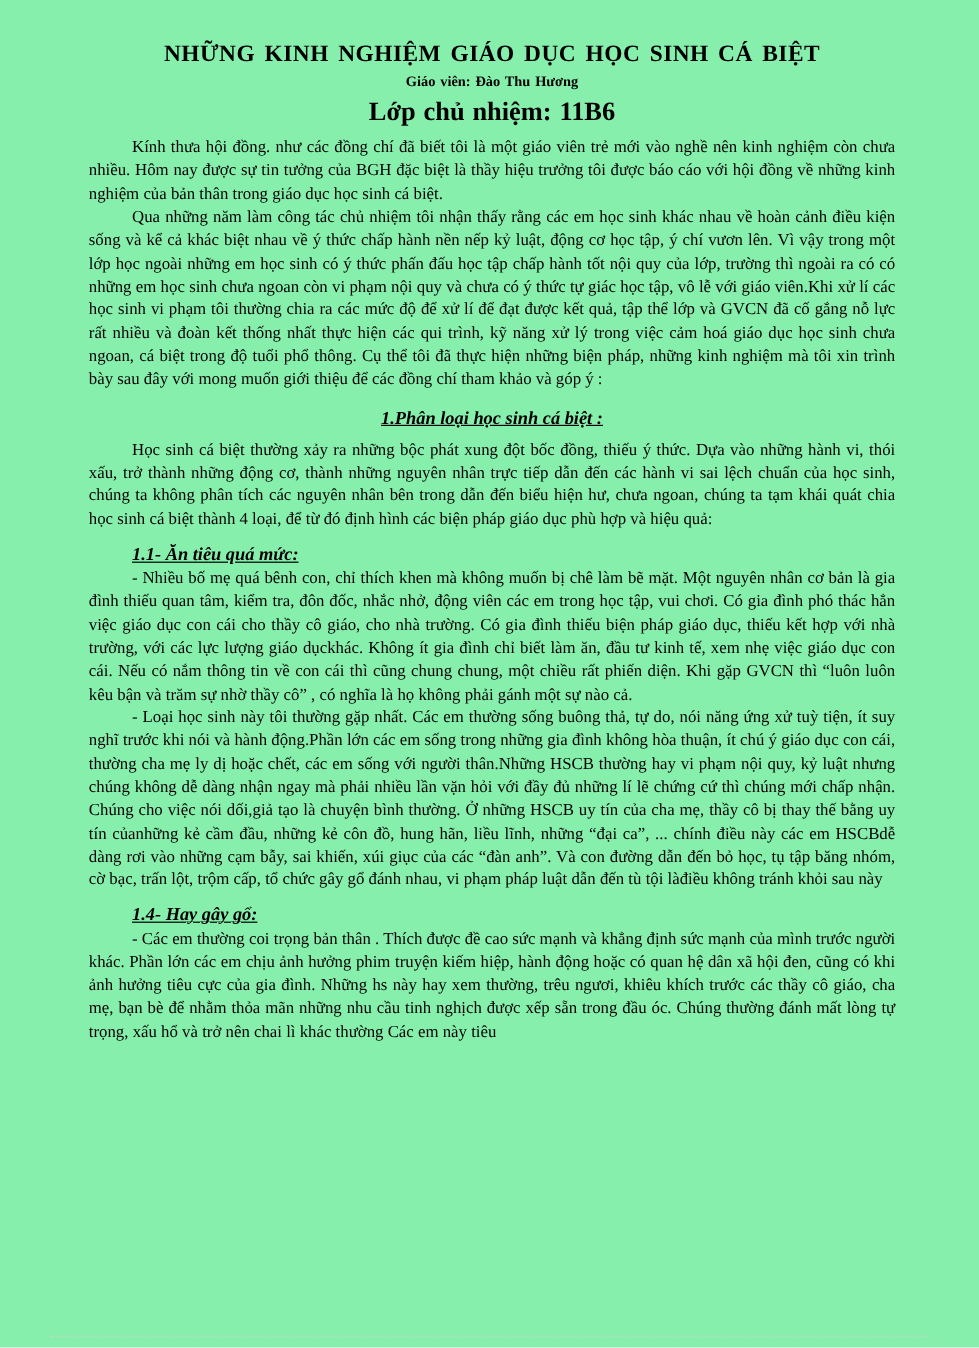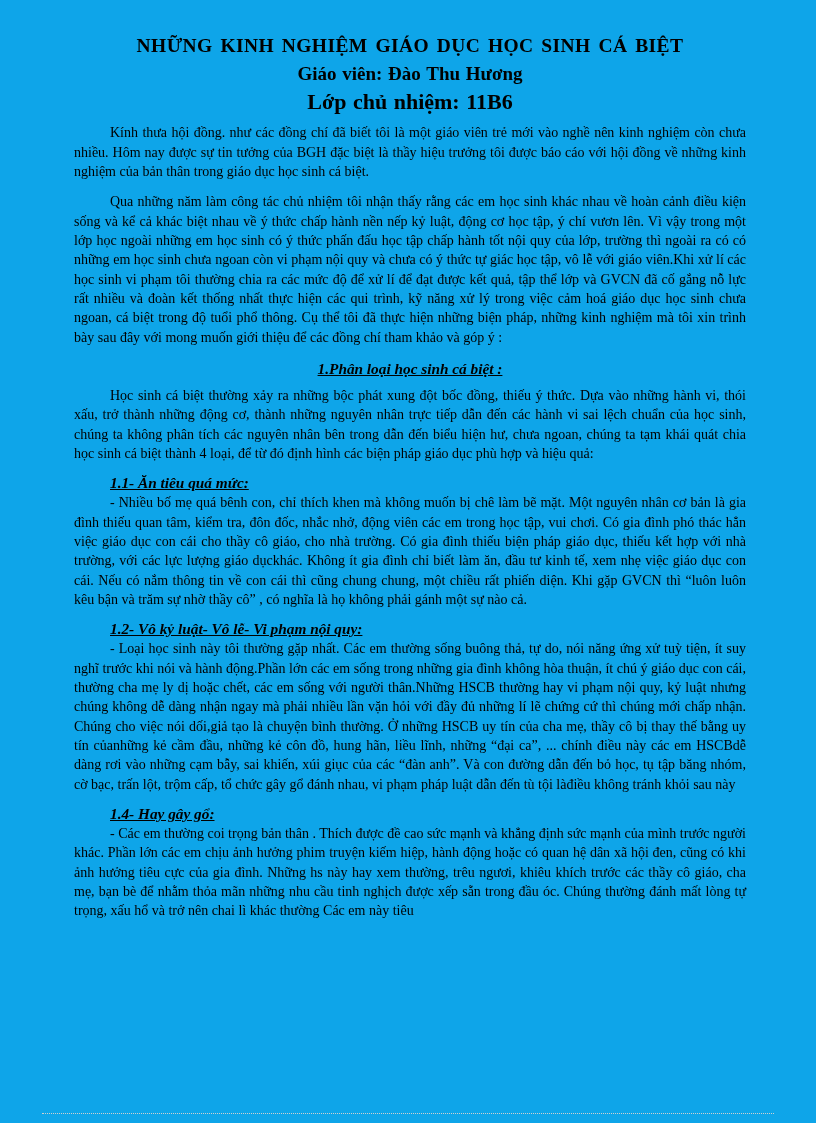--- a/index.html
+++ b/index.html
@@ -5,21 +5,21 @@
 <style>
   html, body {
     margin: 0;
     padding: 0;
     background: #ffffff;
   }
   .page {
     position: relative;
     width: 816px;
     height: 1123px;
-    background: #0ea5e9;
+    background: #86efac;
     overflow: hidden;
     font-family: "Liberation Serif", "DejaVu Serif", serif;
     color: #000000;
     box-sizing: border-box;
   }
   .content {
     position: absolute;
     left: 74px;
     top: 34px;
     width: 672px;
@@ -34,21 +34,21 @@
     letter-spacing: 0.4px;
     margin: 0;
     word-spacing: 2.5px;
   }
   .doc-title .line2 {
     display: block;
   }
   .doc-subtitle {
     text-align: center;
     font-weight: bold;
-    font-size: 19px;
+    font-size: 12px;
     line-height: 1.33;
     margin: 2px 0 0 0;
     word-spacing: 1px;
   }
   .doc-subtitle2 {
     text-align: center;
     font-weight: bold;
     font-size: 22px;
     line-height: 1.33;
     margin: 1px 0 0 0;
@@ -58,21 +58,20 @@
   
   p.body {
     margin: 0;
     font-size: 14px;
     line-height: 1.38;
     text-align: justify;
     text-justify: inter-word;
     text-indent: 36px;
   }
   p.gap-before {
-    margin-top: 11px;
   }
   p.gap-before-sm {
     margin-top: 7px;
   }
 
   
   h2.sec {
     margin: 11px 0 0 0;
     font-size: 15.3px;
     font-weight: bold;
@@ -119,21 +118,20 @@
 
     <p class="body gap-before">Qua những năm làm công tác chủ nhiệm tôi nhận thấy rằng các em học sinh khác nhau về hoàn cảnh điều kiện sống và kể cả khác biệt nhau về ý thức chấp hành nền nếp kỷ luật, động cơ học tập, ý chí vươn lên. Vì vậy trong một lớp học ngoài những em học sinh có ý thức phấn đấu học tập chấp hành tốt nội quy của lớp, trường thì ngoài ra có có những em học sinh chưa ngoan còn vi phạm nội quy và chưa có ý thức tự giác học tập, vô lễ với giáo viên.Khi xử lí các học sinh vi phạm tôi thường chia ra các mức độ để xử lí để đạt được kết quả, tập thể lớp và GVCN đã cố gắng nỗ lực rất nhiều và đoàn kết thống nhất thực hiện các qui trình, kỹ năng xử lý trong việc cảm hoá giáo dục học sinh chưa ngoan, cá biệt trong độ tuổi phổ thông. Cụ thể tôi đã thực hiện những biện pháp, những kinh nghiệm mà tôi xin trình bày sau đây với mong muốn giới thiệu để các đồng chí tham khảo và góp ý :</p>
 
     <h2 class="sec">1.Phân loại học sinh cá biệt :</h2>
 
     <p class="body gap-before-sm">Học sinh cá biệt thường xảy ra những bộc phát xung đột bốc đồng, thiếu ý thức. Dựa vào những hành vi, thói xấu, trở thành những động cơ, thành những nguyên nhân trực tiếp dẫn đến các hành vi sai lệch chuẩn của học sinh, chúng ta không phân tích các nguyên nhân bên trong dẫn đến biểu hiện hư, chưa ngoan, chúng ta tạm khái quát chia học sinh cá biệt thành 4 loại, để từ đó định hình các biện pháp giáo dục phù hợp và hiệu quả:</p>
 
     <h3 class="subsec">1.1-  Ăn tiêu quá mức:</h3>
     <p class="body">- Nhiều bố mẹ quá bênh con, chỉ thích khen mà không muốn bị chê làm bẽ mặt. Một nguyên nhân cơ bản là gia đình thiếu quan tâm, kiểm tra, đôn đốc, nhắc nhở, động viên các em trong học tập, vui chơi. Có gia đình phó thác hẳn việc giáo dục con cái cho thầy cô giáo, cho nhà trường. Có gia đình thiếu biện pháp giáo dục, thiếu kết hợp với nhà trường, với các lực lượng giáo dụckhác. Không ít gia đình chỉ biết làm ăn, đầu tư kinh tế, xem nhẹ việc giáo dục con cái. Nếu có nắm thông tin về con cái thì cũng chung chung, một chiều rất phiến diện. Khi gặp GVCN thì “luôn luôn kêu bận và trăm sự nhờ thầy cô” , có nghĩa là họ không phải gánh một sự nào cả.</p>
 
-    <h3 class="subsec">1.2- Vô kỷ luật- Vô lễ- Vi phạm nội quy:</h3>
     <p class="body">- Loại học sinh này tôi thường gặp nhất. Các em thường sống buông thả, tự do, nói năng ứng xử tuỳ tiện, ít suy nghĩ trước khi nói và hành động.Phần lớn các em sống trong những gia đình không hòa thuận, ít chú ý giáo dục con cái, thường cha mẹ ly dị hoặc chết, các em sống với người thân.Những HSCB thường hay vi phạm nội quy, kỷ luật nhưng chúng không dễ dàng nhận ngay mà phải nhiều lần vặn hỏi với đầy đủ những lí lẽ chứng cứ thì chúng mới chấp nhận. Chúng cho việc nói dối,giả tạo là chuyện bình thường. Ở những HSCB uy tín của cha mẹ, thầy cô bị thay thế bằng uy tín củanhững kẻ cầm đầu, những kẻ côn đồ, hung hãn, liều lĩnh, những “đại ca”, ... chính điều này các em HSCBdễ dàng rơi vào những cạm bẫy, sai khiến, xúi giục của các “đàn anh”. Và con đường dẫn đến bỏ học, tụ tập băng nhóm, cờ bạc, trấn lột, trộm cấp, tổ chức gây gổ đánh nhau, vi phạm pháp luật dẫn đến tù tội làđiều  không tránh khỏi sau này</p>
 
     <h3 class="subsec">1.4- Hay gây gổ:</h3>
     <p class="body">- Các em thường coi trọng bản thân . Thích được đề cao sức mạnh và khẳng định sức mạnh của mình trước người khác. Phần lớn các em chịu ảnh hưởng phim truyện kiếm hiệp, hành động hoặc có quan hệ dân xã hội đen, cũng có khi ảnh hưởng tiêu cực của gia đình. Những hs này hay xem thường, trêu ngươi, khiêu khích trước các thầy cô giáo, cha mẹ, bạn bè để nhằm thỏa mãn những nhu cầu tinh nghịch được xếp sẵn trong đầu óc. Chúng thường đánh mất lòng tự trọng, xấu hổ và trở nên chai lì khác thường Các em này tiêu</p>
 
   </div>
 
   <div class="footer-rule"></div>
 </div>
 

